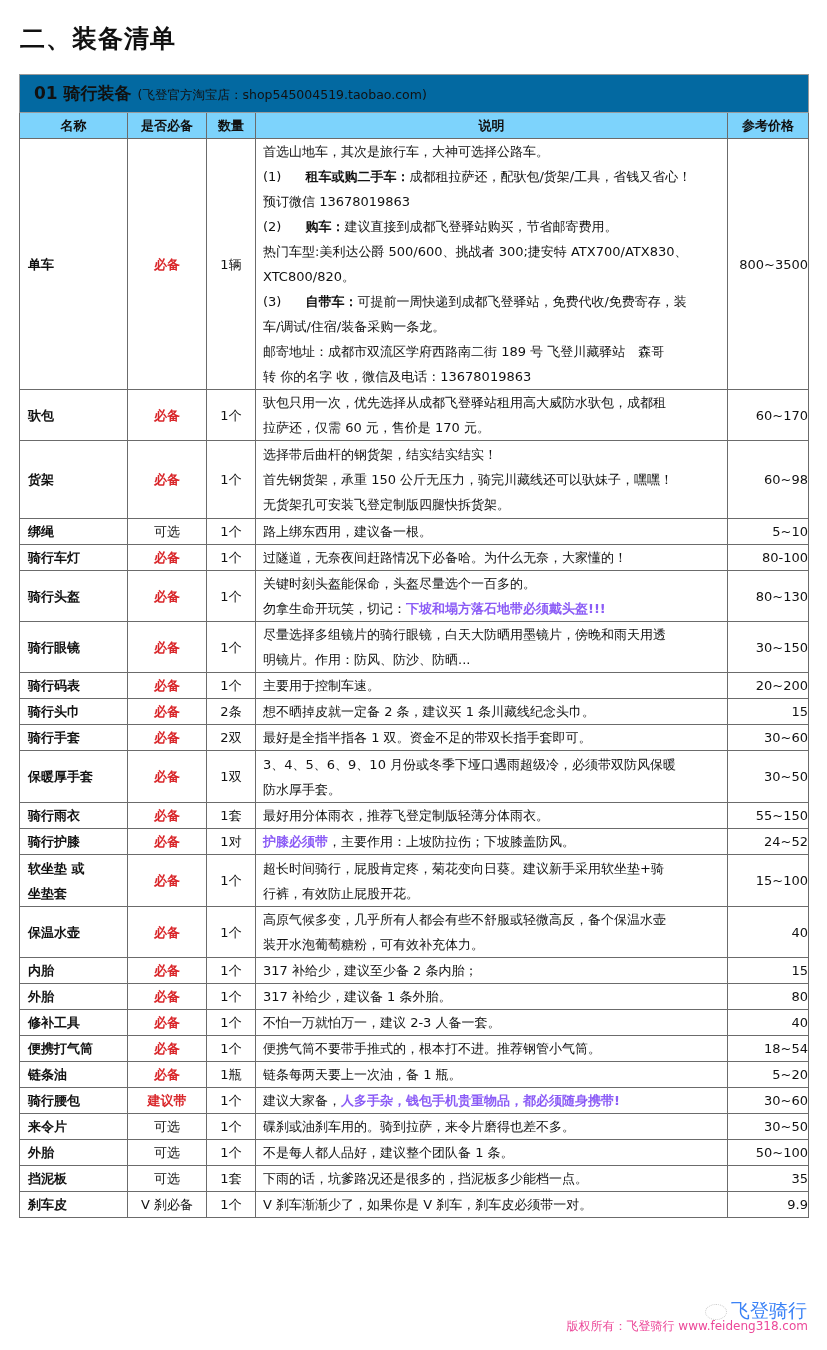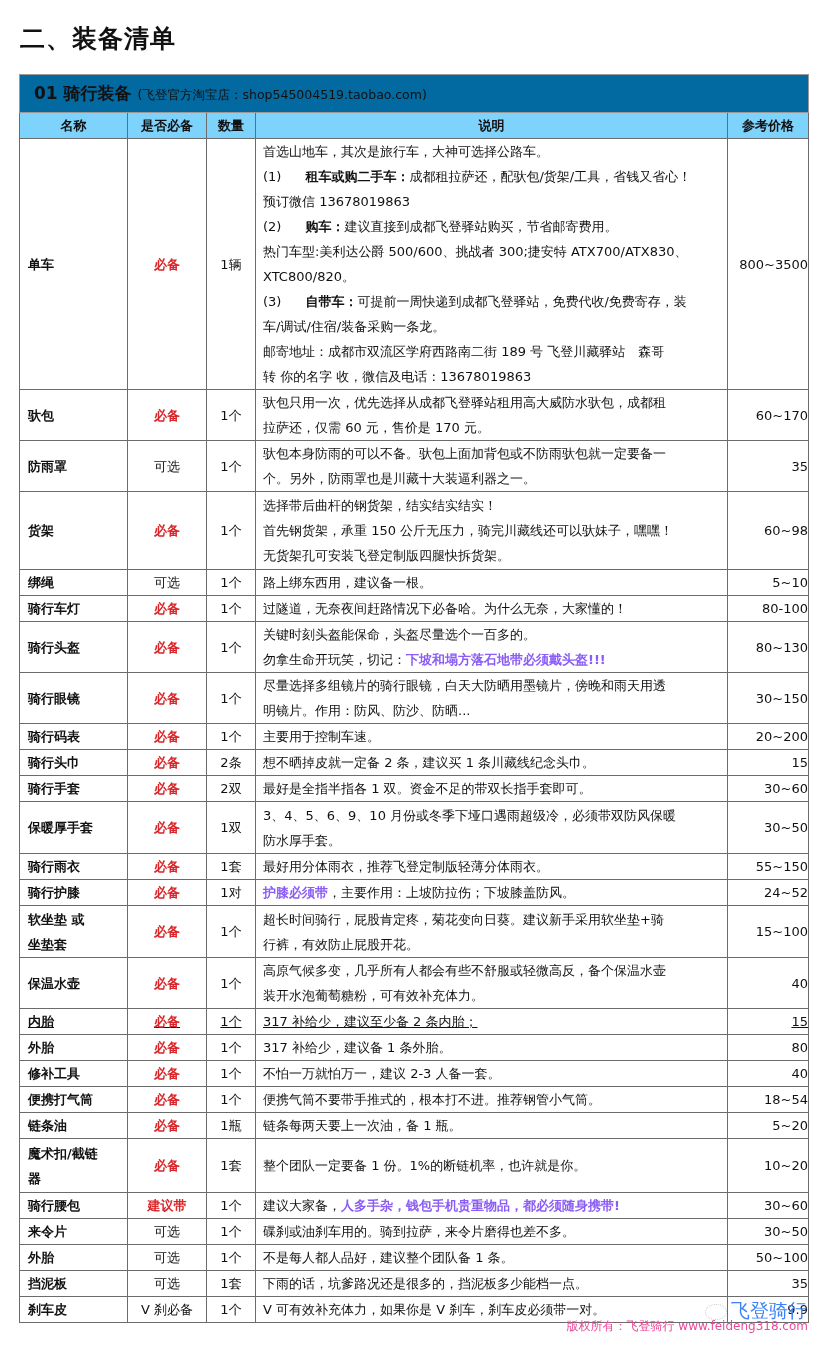--- a/index.html
+++ b/index.html
@@ -76,30 +76,20 @@
         <tr style="height: 50px;">
           <td class="name">驮包</td>
           <td class="req red">必备</td>
           <td class="qty">1个</td>
           <td class="desc">
             <div><span>驮包只用一次，优先选择从成都飞登驿站租用高大威防水驮包，成都租</span></div>
             <div><span>拉萨还，仅需 60 元，售价是 170 元。</span></div>
           </td>
           <td class="price">60~170</td>
         </tr>
-        <tr style="height: 51px;">
-          <td class="name">防雨罩</td>
-          <td class="req">可选</td>
-          <td class="qty">1个</td>
-          <td class="desc">
-            <div><span>驮包本身防雨的可以不备。驮包上面加背包或不防雨驮包就一定要备一</span></div>
-            <div><span>个。另外，防雨罩也是川藏十大装逼利器之一。</span></div>
-          </td>
-          <td class="price">35</td>
-        </tr>
         <tr style="height: 78px;">
           <td class="name">货架</td>
           <td class="req red">必备</td>
           <td class="qty">1个</td>
           <td class="desc">
             <div><span>选择带后曲杆的钢货架，结实结实结实！</span></div>
             <div><span>首先钢货架，承重 150 公斤无压力，骑完川藏线还可以驮妹子，嘿嘿！</span></div>
             <div><span>无货架孔可安装飞登定制版四腿快拆货架。</span></div>
           </td>
           <td class="price">60~98</td>
@@ -213,21 +203,21 @@
         <tr style="height: 50px;">
           <td class="name">保温水壶</td>
           <td class="req red">必备</td>
           <td class="qty">1个</td>
           <td class="desc">
             <div><span>高原气候多变，几乎所有人都会有些不舒服或轻微高反，备个保温水壶</span></div>
             <div><span>装开水泡葡萄糖粉，可有效补充体力。</span></div>
           </td>
           <td class="price">40</td>
         </tr>
-        <tr style="height: 25px; text-decoration: underline;">
+        <tr style="height: 25px;">
           <td class="name">内胎</td>
           <td class="req red">必备</td>
           <td class="qty">1个</td>
           <td class="desc">
             <div><span>317 补给少，建议至少备 2 条内胎；</span></div>
           </td>
           <td class="price">15</td>
         </tr>
         <tr style="height: 25px;">
           <td class="name">外胎</td>
@@ -257,32 +247,20 @@
           <td class="price">18~54</td>
         </tr>
         <tr style="height: 26px;">
           <td class="name">链条油</td>
           <td class="req red">必备</td>
           <td class="qty">1瓶</td>
           <td class="desc">
             <div><span>链条每两天要上一次油，备 1 瓶。</span></div>
           </td>
           <td class="price">5~20</td>
-        </tr>
-        <tr style="height: 54px;">
-          <td class="name">
-            <div>魔术扣/截链</div>
-            <div>器</div>
-          </td>
-          <td class="req red">必备</td>
-          <td class="qty">1套</td>
-          <td class="desc">
-            <div><span>整个团队一定要备 1 份。1%的断链机率，也许就是你。</span></div>
-          </td>
-          <td class="price">10~20</td>
         </tr>
         <tr style="height: 25px;">
           <td class="name">骑行腰包</td>
           <td class="req red">建议带</td>
           <td class="qty">1个</td>
           <td class="desc">
             <div><span>建议大家备，</span><span class="red">人多手杂，钱包手机贵重物品，都必须随身携带!</span></div>
           </td>
           <td class="price">30~60</td>
         </tr>
@@ -311,21 +289,21 @@
           <td class="desc">
             <div><span>下雨的话，坑爹路况还是很多的，挡泥板多少能档一点。</span></div>
           </td>
           <td class="price">35</td>
         </tr>
         <tr style="height: 25px;">
           <td class="name">刹车皮</td>
           <td class="req">V 刹必备</td>
           <td class="qty">1个</td>
           <td class="desc">
-            <div><span>V 可有效补充体力，如果你是 V 刹车，刹车皮必须带一对。</span></div>
+            <div><span>V 刹车渐渐少了，如果你是 V 刹车，刹车皮必须带一对。</span></div>
           </td>
           <td class="price">9.9</td>
         </tr>
       </tbody>
   </table>
 </div>
 
 <div class="watermark">
   <span class="wm-icon"></span><span>飞登骑行</span>
 </div>

